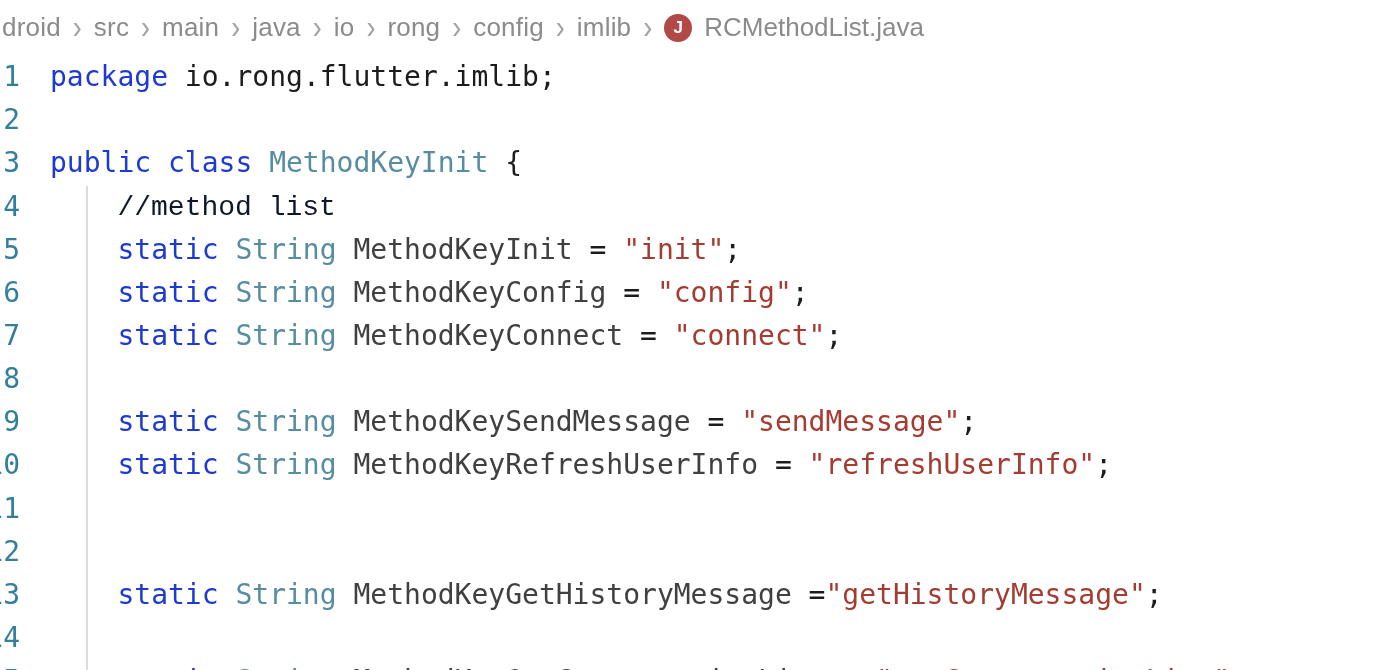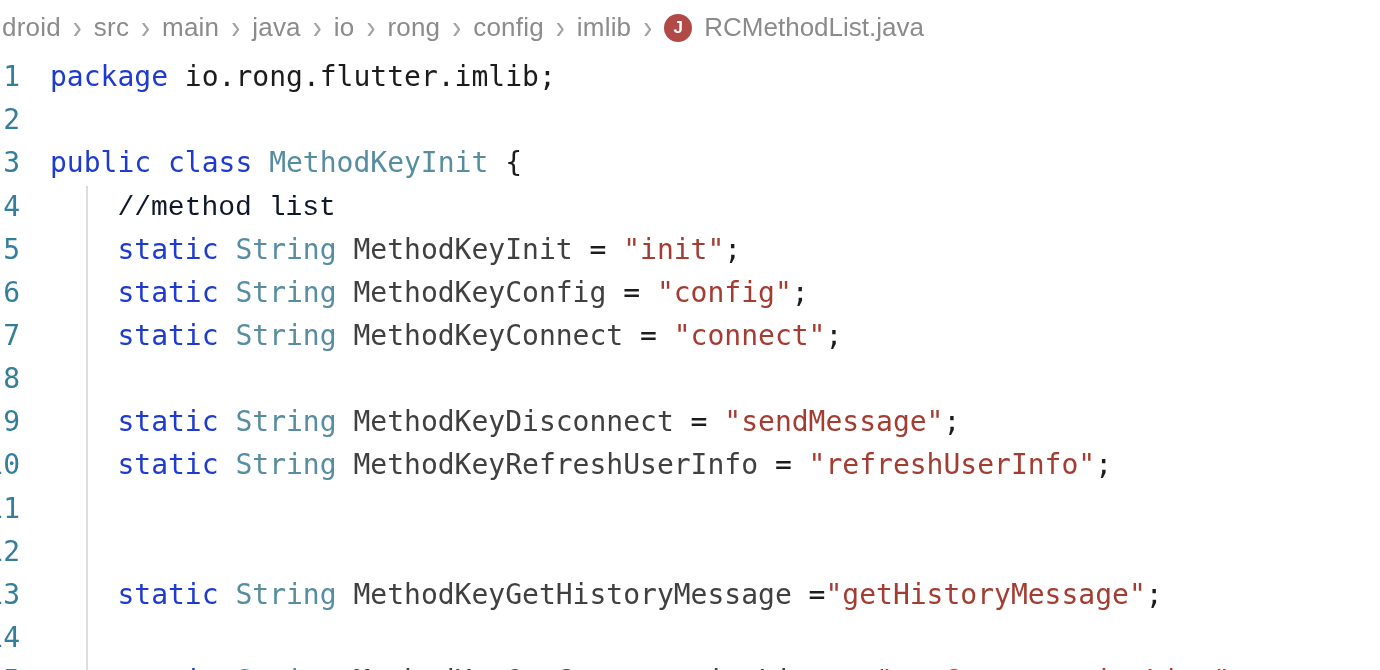--- a/index.html
+++ b/index.html
@@ -121,21 +121,21 @@
   <div class="indent-guide"></div>
   <div class="code-lines" id="code-lines">
       <div class="line"><span class="ln">1</span><span class="code"><span class="tok-kw">package</span><span class="tok-plain"> io.rong.flutter.imlib;</span></span></div>
       <div class="line"><span class="ln">2</span><span class="code"></span></div>
       <div class="line"><span class="ln">3</span><span class="code"><span class="tok-kw">public class </span><span class="tok-type">MethodKeyInit</span><span class="tok-plain"> {</span></span></div>
       <div class="line"><span class="ln">4</span><span class="code"><span class="tok-plain">    </span><span class="tok-comment">//method list</span></span></div>
       <div class="line"><span class="ln">5</span><span class="code"><span class="tok-kw">    static </span><span class="tok-type">String </span><span class="tok-var">MethodKeyInit </span><span class="tok-plain">= </span><span class="tok-str">"init"</span><span class="tok-plain">;</span></span></div>
       <div class="line"><span class="ln">6</span><span class="code"><span class="tok-kw">    static </span><span class="tok-type">String </span><span class="tok-var">MethodKeyConfig </span><span class="tok-plain">= </span><span class="tok-str">"config"</span><span class="tok-plain">;</span></span></div>
       <div class="line"><span class="ln">7</span><span class="code"><span class="tok-kw">    static </span><span class="tok-type">String </span><span class="tok-var">MethodKeyConnect </span><span class="tok-plain">= </span><span class="tok-str">"connect"</span><span class="tok-plain">;</span></span></div>
       <div class="line"><span class="ln">8</span></div>
-      <div class="line"><span class="ln">9</span><span class="code"><span class="tok-kw">    static </span><span class="tok-type">String </span><span class="tok-var">MethodKeyDisconnect </span><span class="tok-plain">= </span><span class="tok-str">"sendMessage"</span><span class="tok-plain">;</span></span></div>
+      <div class="line"><span class="ln">9</span><span class="code"><span class="tok-kw">    static </span><span class="tok-type">String </span><span class="tok-var">MethodKeySendMessage </span><span class="tok-plain">= </span><span class="tok-str">"sendMessage"</span><span class="tok-plain">;</span></span></div>
       <div class="line"><span class="ln">10</span><span class="code"><span class="tok-kw">    static </span><span class="tok-type">String </span><span class="tok-var">MethodKeyRefreshUserInfo </span><span class="tok-plain">= </span><span class="tok-str">"refreshUserInfo"</span><span class="tok-plain">;</span></span></div>
       <div class="line"><span class="ln">11</span></div>
       <div class="line"><span class="ln">12</span></div>
       <div class="line"><span class="ln">13</span><span class="code"><span class="tok-kw">    static </span><span class="tok-type">String </span><span class="tok-var">MethodKeyGetHistoryMessage </span><span class="tok-plain">=</span><span class="tok-str">"getHistoryMessage"</span><span class="tok-plain">;</span></span></div>
       <div class="line"><span class="ln">14</span></div>
       <div class="line"><span class="ln">15</span><span class="code"><span class="tok-kw">    static </span><span class="tok-type">String </span><span class="tok-var">MethodKeyGetConversationList </span><span class="tok-plain">= </span><span class="tok-str">"getConversationList"</span><span class="tok-plain">;</span></span></div>
     </div>
 </div>
 
 </body></html>

